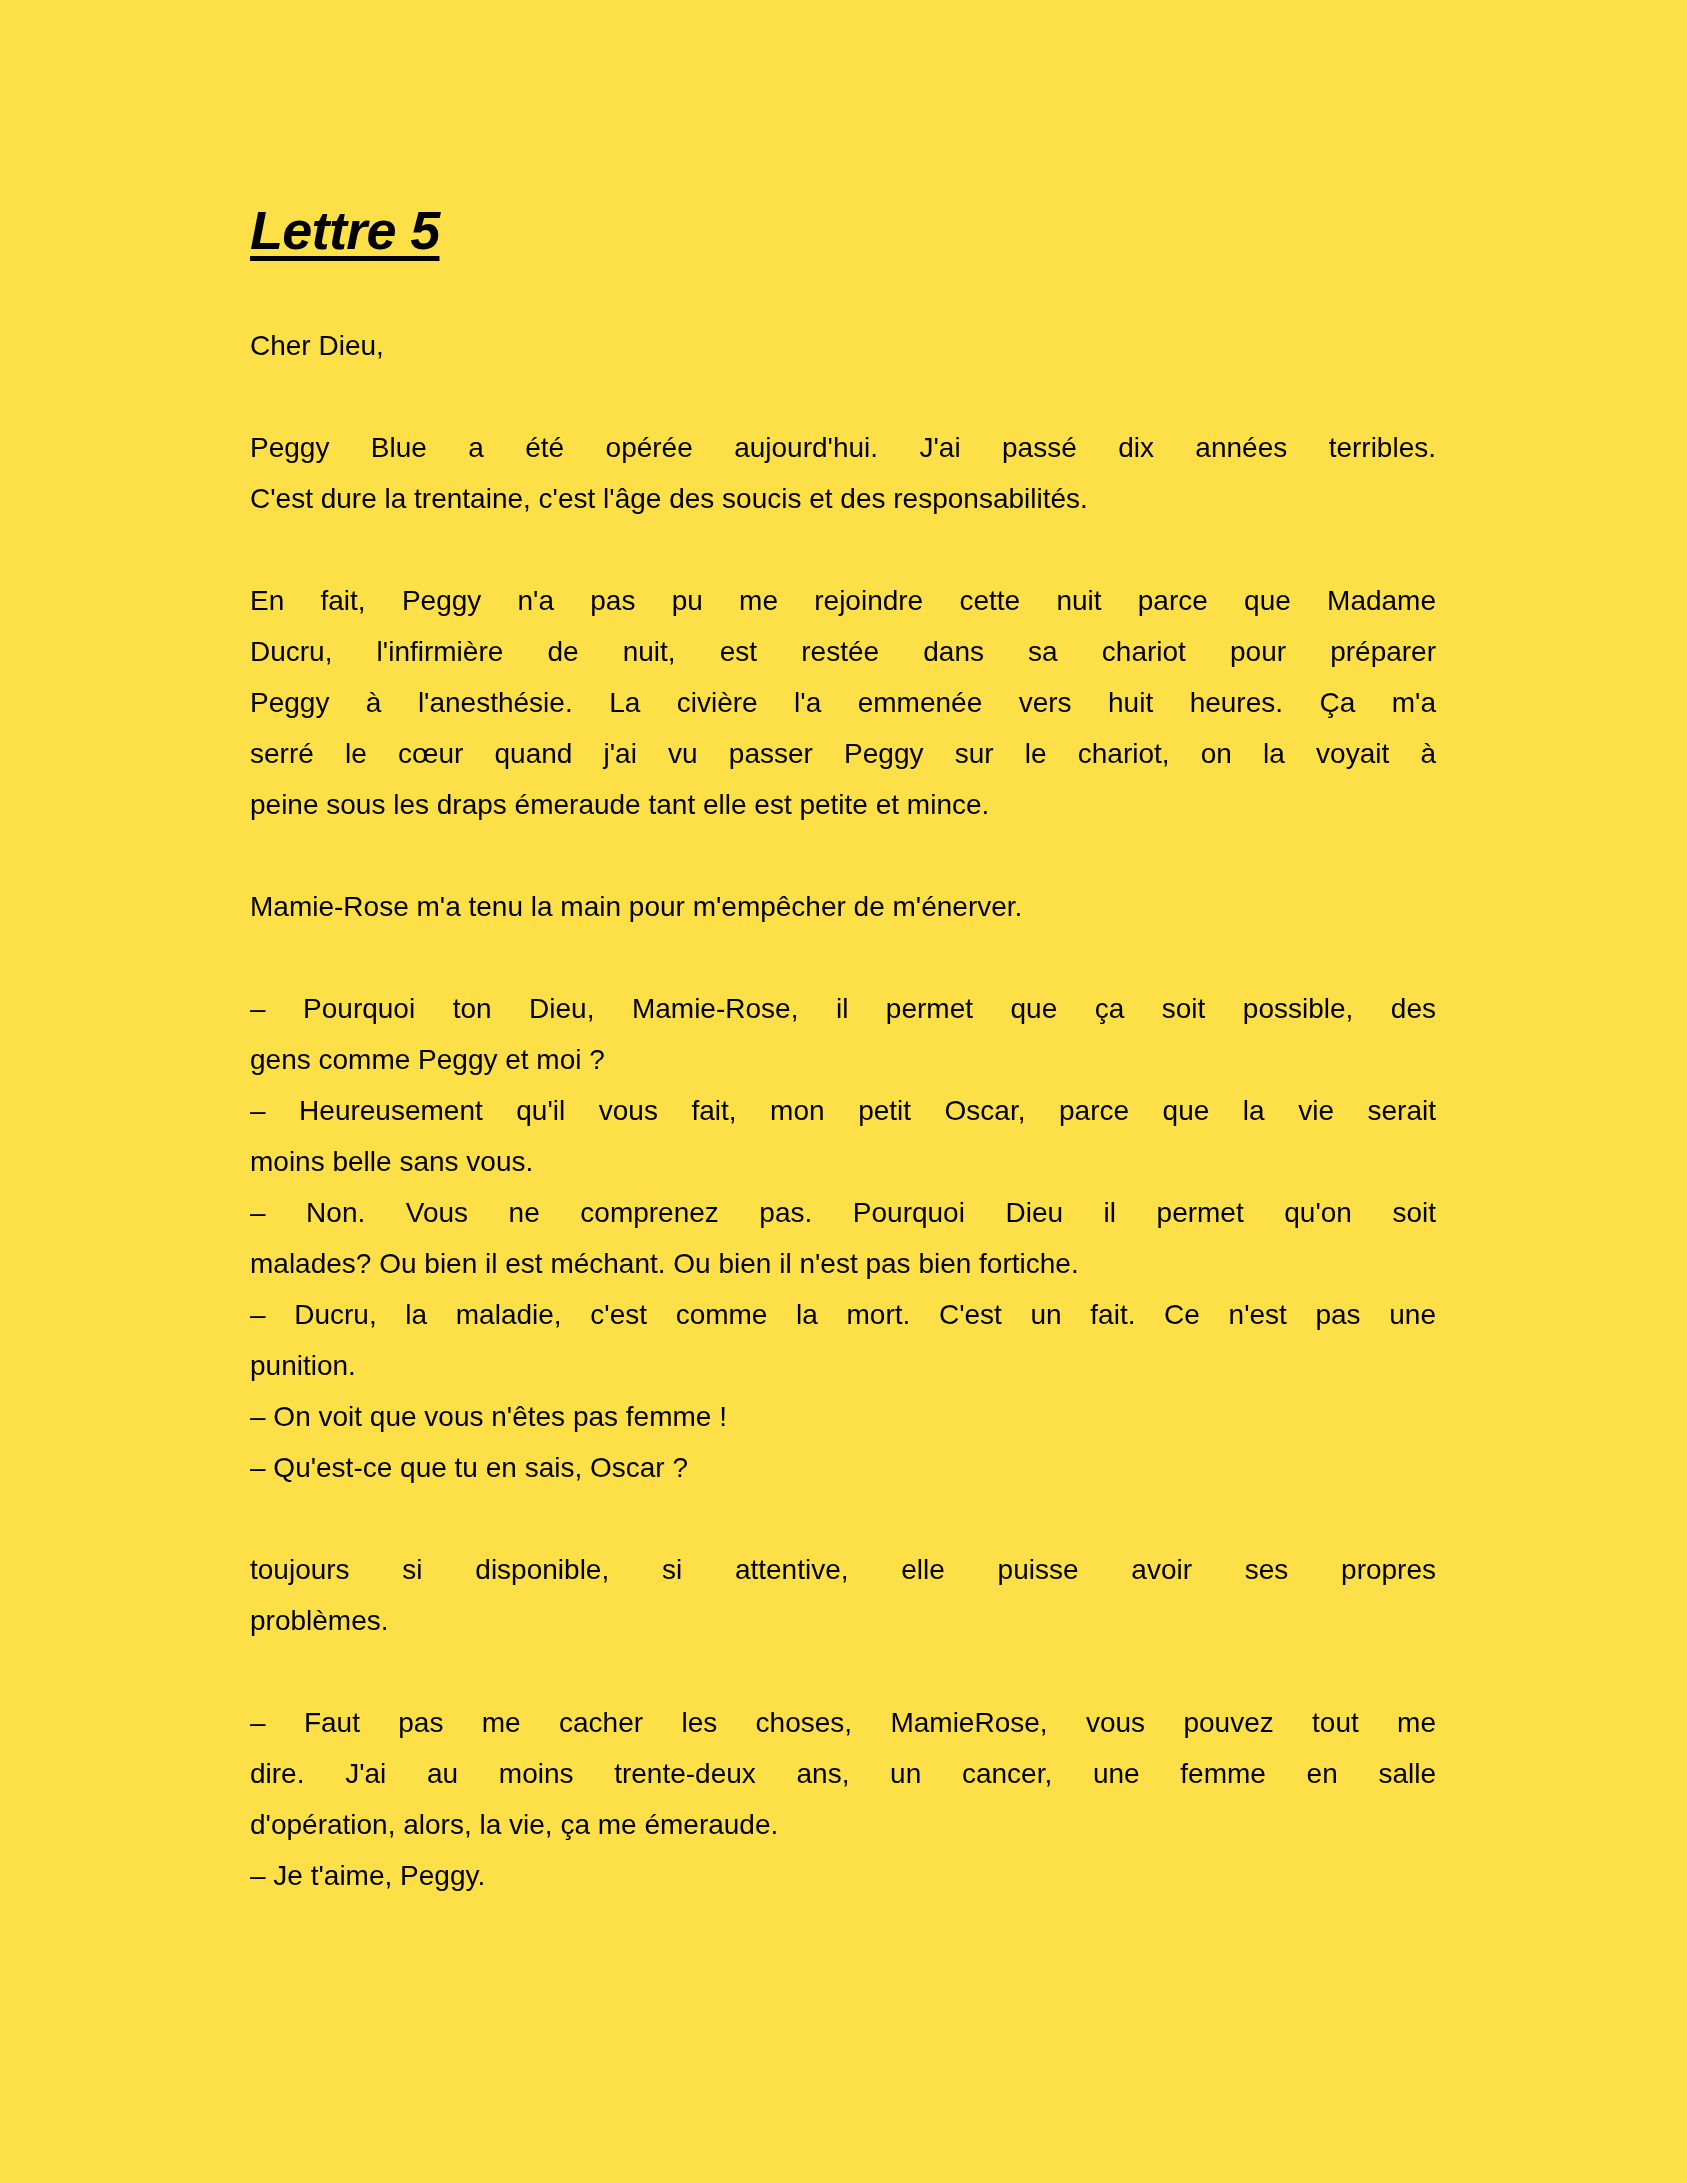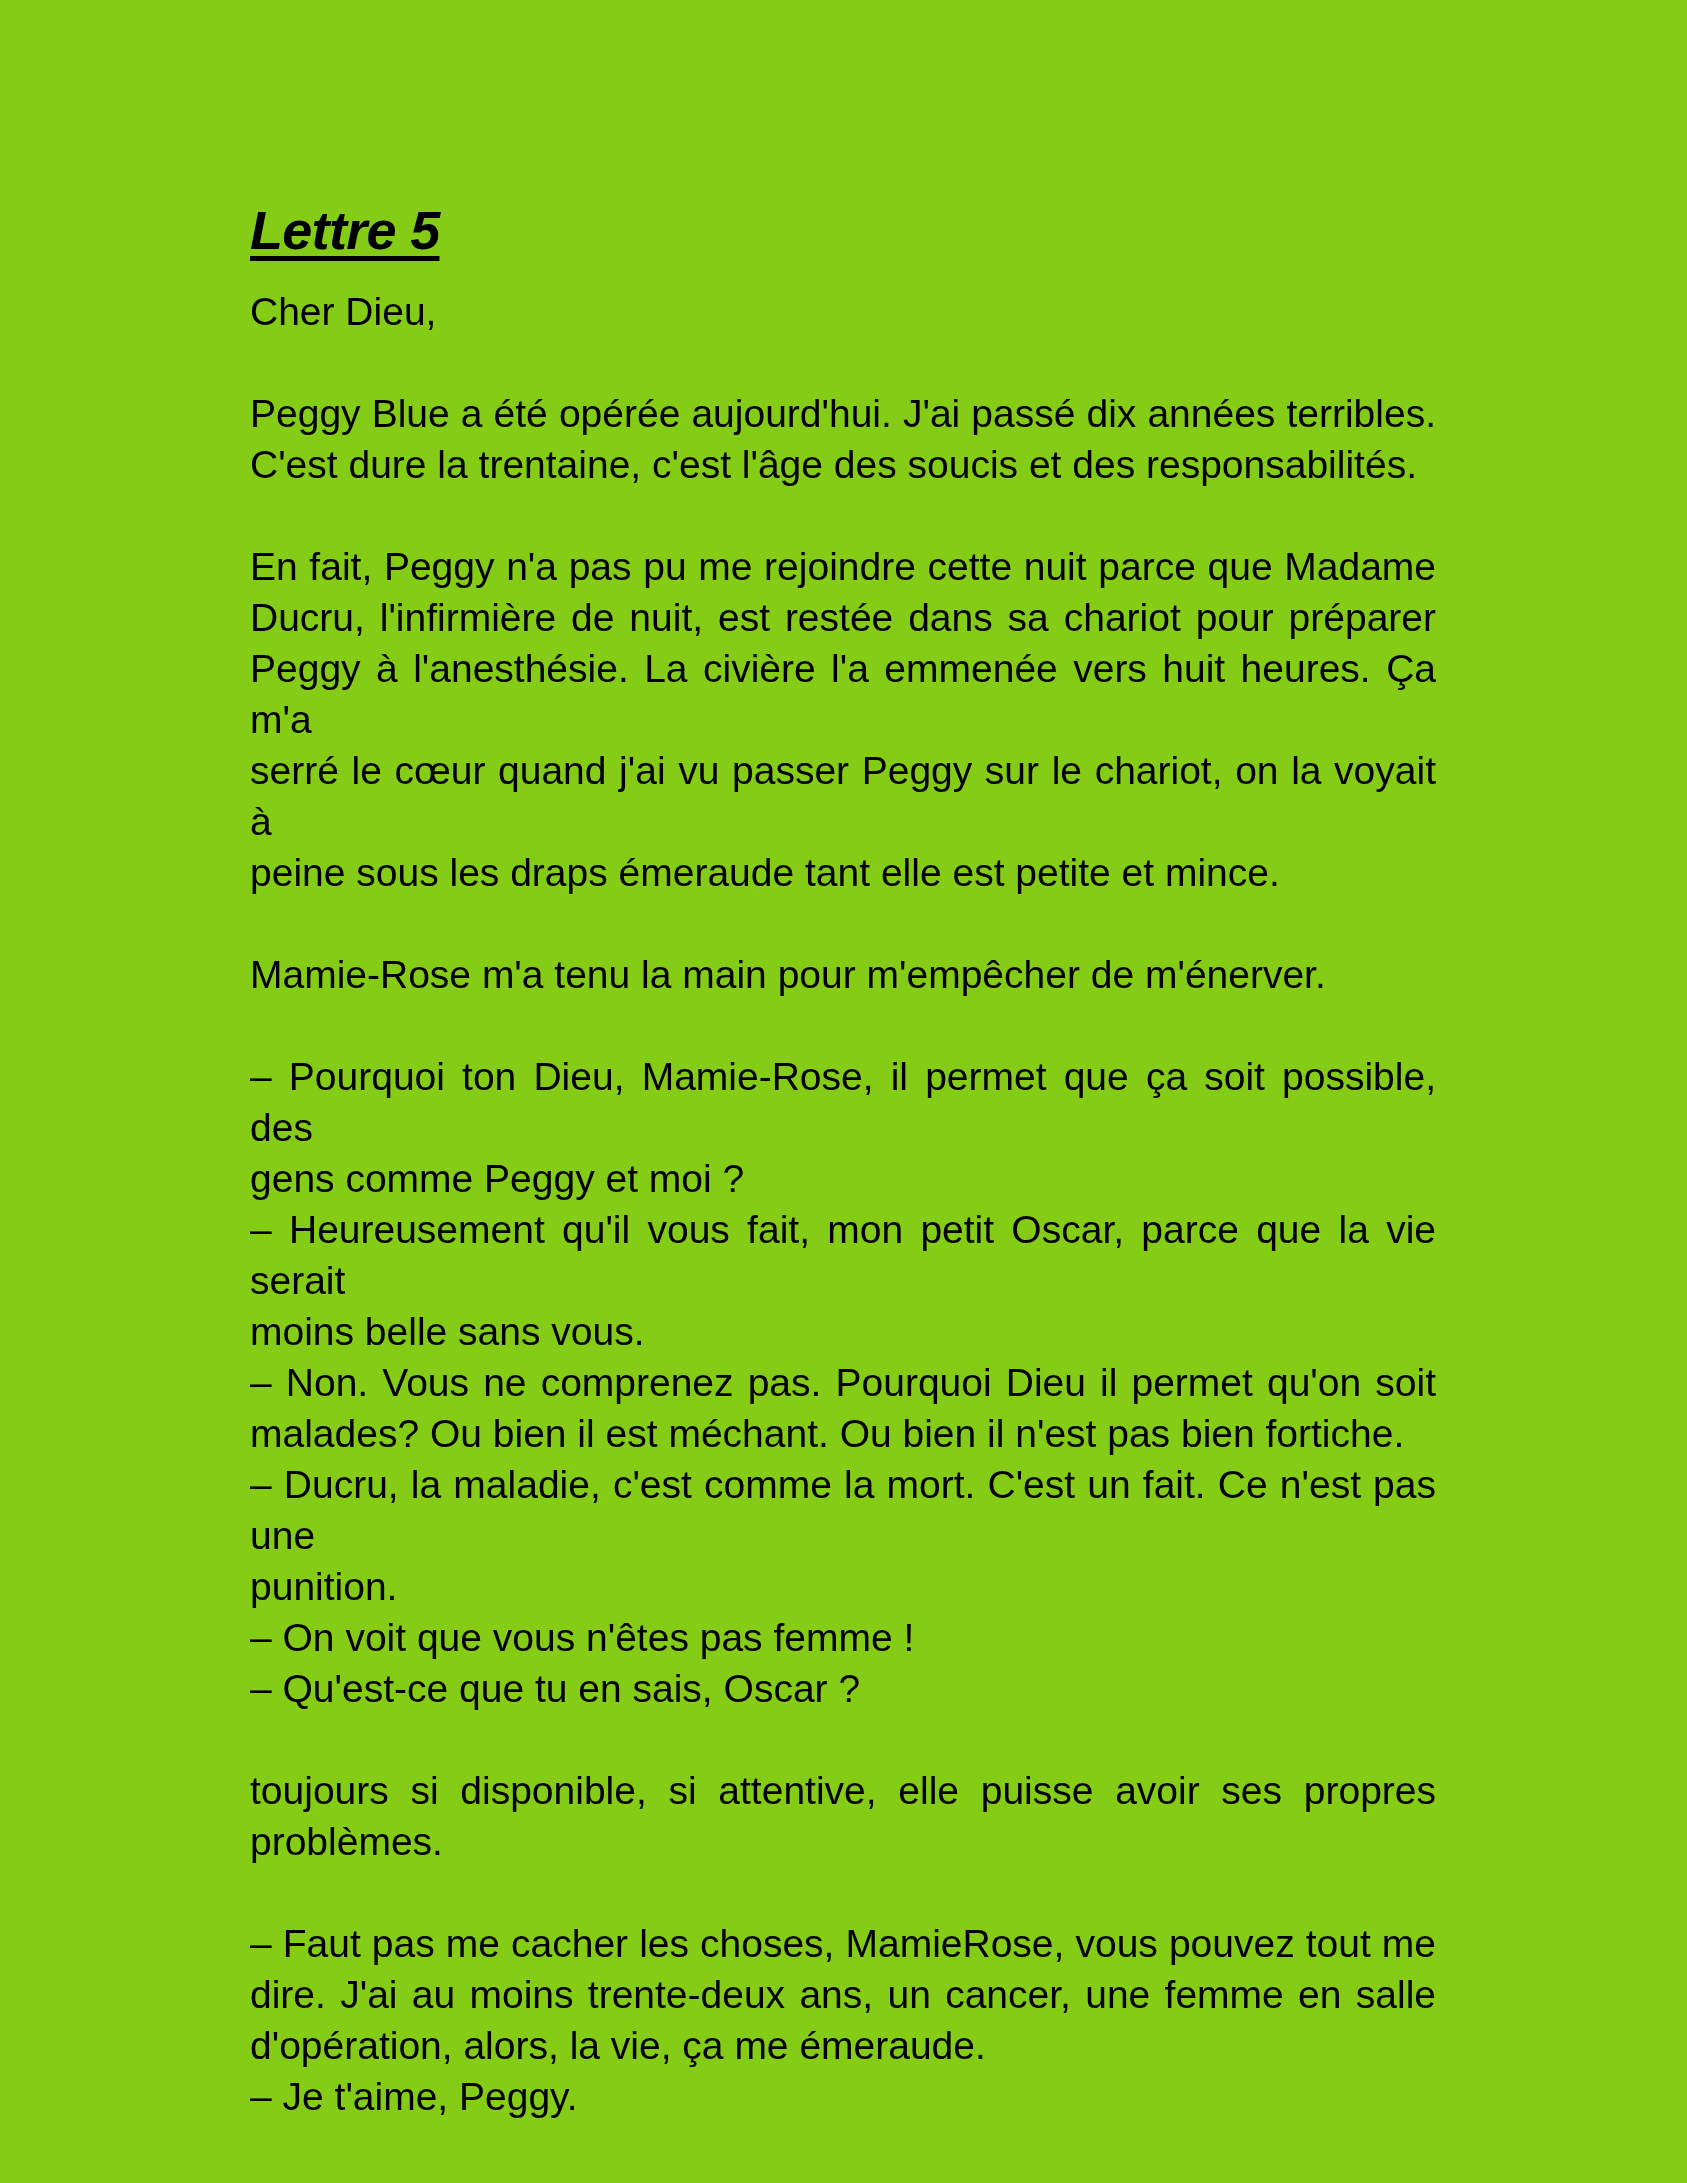--- a/index.html
+++ b/index.html
@@ -11,21 +11,21 @@
   body {
     width: 1687px;
     height: 2183px;
     font-family: "Liberation Sans", "DejaVu Sans", sans-serif;
     color: #000000;
   }
   .page {
     position: relative;
     width: 1687px;
     height: 2183px;
-    background: #84cc16;
+    background: #fde047;
     overflow: hidden;
   }
   .margins {
     position: absolute;
     left: 250px;
     right: 251px;
     top: 0;
   }
   h1.title {
     margin: 198px 0 0 0;
@@ -33,22 +33,22 @@
     font-size: 54px;
     line-height: 64px;
     font-weight: bold;
     font-style: italic;
     letter-spacing: -0.7px;
     text-decoration: underline;
     text-decoration-thickness: 4.6px;
     text-underline-offset: 6.6px;
   }
   .content {
-    margin-top: 24px;
-    font-size: 39px;
+    margin-top: 58px;
+    font-size: 28px;
     line-height: 51px;
   }
   .para { margin: 0; padding: 0; }
   .para.gap { margin-top: 51px; }
   .line {
     text-align: justify;
     text-align-last: justify;
     text-justify: inter-word;
     white-space: normal;
   }

